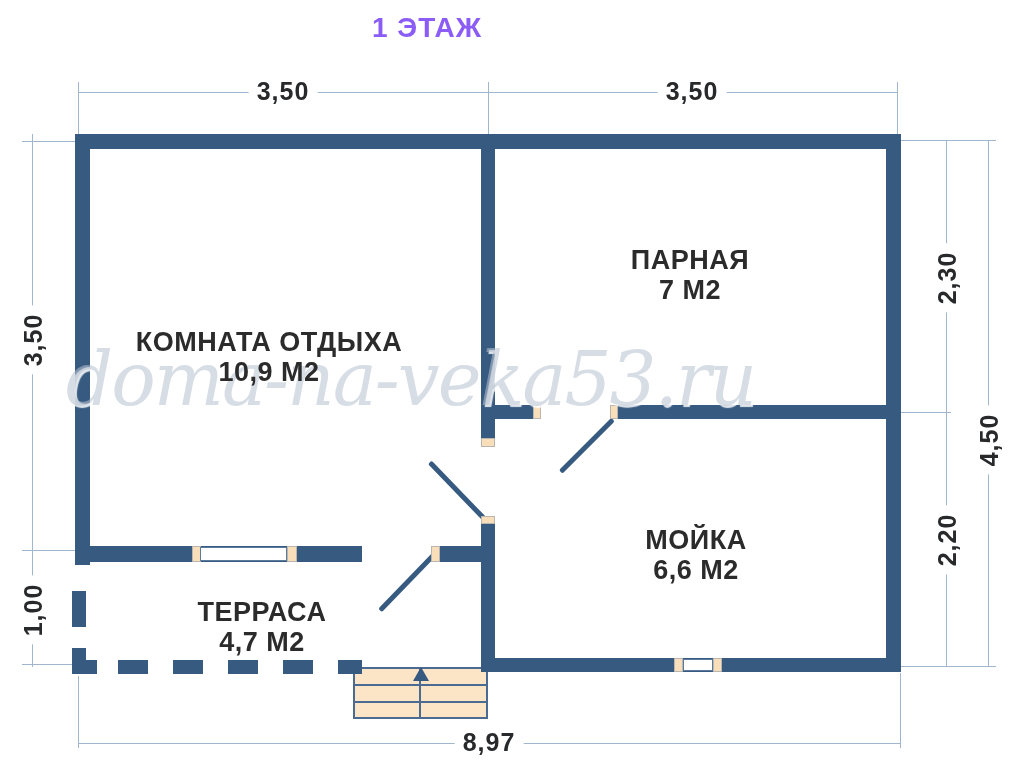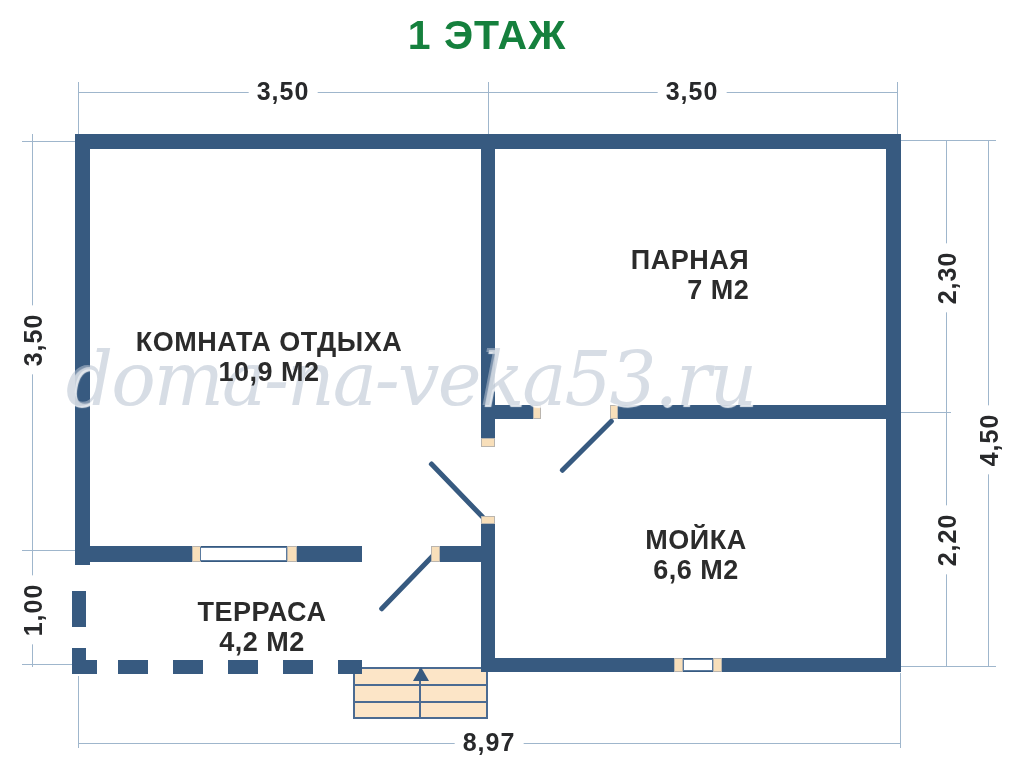--- a/index.html
+++ b/index.html
@@ -15,22 +15,22 @@
   .dash{position:absolute;background:#375a80;z-index:10;}
   .dim-h{position:absolute;height:1px;background:#9fb6cc;z-index:5;}
   .dim-v{position:absolute;width:1px;background:#9fb6cc;z-index:5;}
   .dim-label{position:absolute;font-weight:bold;font-size:25px;color:#28292b;
              background:#fff;padding:0 8px;letter-spacing:1px;z-index:20;
              transform:translate(-50%,-52%);white-space:nowrap;}
   .dim-label.rot{transform:translate(-50%,-50%) rotate(-90deg);}
   .room-label{position:absolute;transform:translateX(-50%);text-align:center;
               font-weight:bold;font-size:27px;line-height:1.1;color:#2b2b2b;
               letter-spacing:.5px;z-index:40;white-space:nowrap;}
-  .title{position:absolute;left:372px;top:12px;width:230px;text-align:center;
-         font-weight:bold;font-size:41px;color:#15803d;letter-spacing:1px;z-index:40;}
+  .title{position:absolute;left:372px;top:12px;width:230px;text-align:left;
+         font-weight:bold;font-size:28px;color:#8b5cf6;letter-spacing:1px;z-index:40;}
   .watermark{position:absolute;left:0;top:336px;width:821px;text-align:center;
              font-family:"DejaVu Serif",serif;font-style:italic;font-size:74px;
              color:rgba(183,193,207,0.55);letter-spacing:-2px;z-index:30;
              text-shadow:2px 2px 1px rgba(255,255,255,0.85);pointer-events:none;}
   .stairs{position:absolute;left:353px;top:667px;width:135px;height:52px;
           background:#fce5c7;border:2px solid #4b6b92;box-sizing:border-box;z-index:9;}
   .stair-line-h{position:absolute;left:0;width:100%;height:2px;background:#4b6b92;}
   .stair-line-v{position:absolute;top:0;height:100%;width:2px;background:#4b6b92;left:64px;}
   .stair-arrow{position:absolute;left:58px;top:-2px;width:0;height:0;
                border-left:8px solid transparent;border-right:8px solid transparent;
@@ -116,28 +116,28 @@
   <div class="dim-label rot" style="left:33px;top:610px;">1,00</div>
   <div class="dim-label rot" style="left:947px;top:278px;">2,30</div>
   <div class="dim-label rot" style="left:947px;top:540px;">2,20</div>
   <div class="dim-label rot" style="left:989px;top:440px;">4,50</div>
   <div class="dim-label" style="left:489px;top:743px;">8,97</div>
 
   <div class="room-label" style="left:269px;top:328px;">
     <div>КОМНАТА ОТДЫХА</div>
     <div>10,9 М2</div>
   </div>
-  <div class="room-label" style="left:690px;top:246px;text-align:right;">
+  <div class="room-label" style="left:690px;top:246px;">
     <div>ПАРНАЯ</div>
     <div>7 М2</div>
   </div>
   <div class="room-label" style="left:696px;top:526px;">
     <div>МОЙКА</div>
     <div>6,6 М2</div>
   </div>
   <div class="room-label" style="left:242px;top:598px;margin-left:20px;">
     <div>ТЕРРАСА</div>
-    <div>4,2 М2</div>
+    <div>4,7 М2</div>
   </div>
 
   <div class="watermark">doma-na-veka53.ru</div>
 
 </div>
 
 </body></html>

